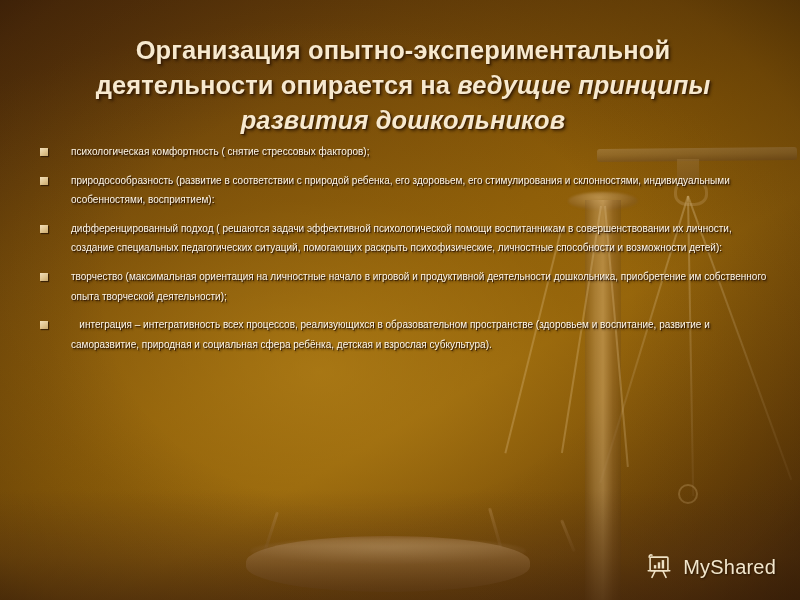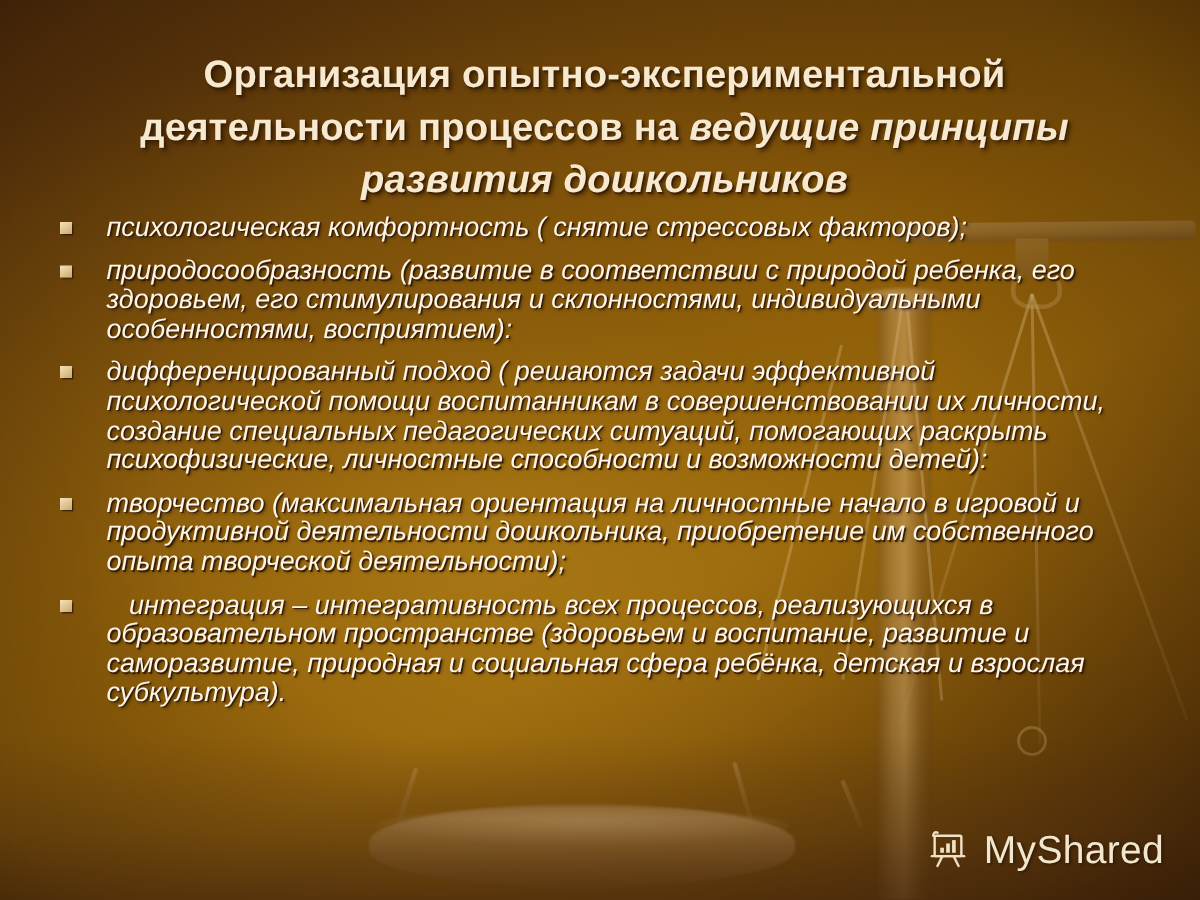--- a/index.html
+++ b/index.html
@@ -220,47 +220,46 @@
     flex: 0 0 auto;
     width: 8px;
     height: 8px;
     margin-top: 6px;
     margin-right: 23px;
     background: linear-gradient(145deg, #f3e0bc 0%, #e0c48f 55%, #c9a86c 100%);
     box-shadow: 1px 1px 1px rgba(40,20,4,0.75);
   }
   .bullet-text {
     flex: 1 1 auto;
-    font-size: 18px;
+    font-size: 10px;
     line-height: 19.6px;
     color: #fdf6e8;
     text-shadow:
       1px 1px 0 rgba(52,26,4,0.9),
       1.5px 1.5px 2px rgba(26,12,2,0.55);
     white-space: pre-wrap;
-    font-style: italic;
   }
 
   
   .watermark {
     position: absolute;
     right: 24px;
     bottom: 18px;
     display: flex;
     align-items: center;
     gap: 9px;
     z-index: 8;
   }
   .wm-icon {
     width: 30px;
     height: 30px;
     display: block;
   }
   .wm-text {
-    font-size: 26px;
+    font-size: 20px;
     color: #f2e6cc;
     letter-spacing: 0.2px;
     text-shadow: 1px 1px 2px rgba(30,14,2,0.7);
   }
 </style>
 </head>
 <body>
 
 <div class="slide">
 
@@ -281,21 +280,21 @@
     <div class="pan-cable p2"></div>
     <div class="pan-cable p3"></div>
     <div class="pan"></div>
     <div class="pan-rim"></div>
     <div class="floor-wash"></div>
     <div class="vignette"></div>
   </div>
 
   <div class="content">
 
-    <h1 class="title"><span>Организация опытно-экспериментальной деятельности процессов на </span><span class="em">ведущие принципы развития дошкольников</span></h1>
+    <h1 class="title"><span>Организация опытно-экспериментальной деятельности опирается на </span><span class="em">ведущие принципы развития дошкольников</span></h1>
 
     <div class="bullets">
 
       <div class="bullet-row">
         <span class="bullet-marker"></span>
         <span class="bullet-text">психологическая комфортность ( снятие стрессовых факторов);</span>
       </div>
 
       <div class="bullet-row">
         <span class="bullet-marker"></span>

